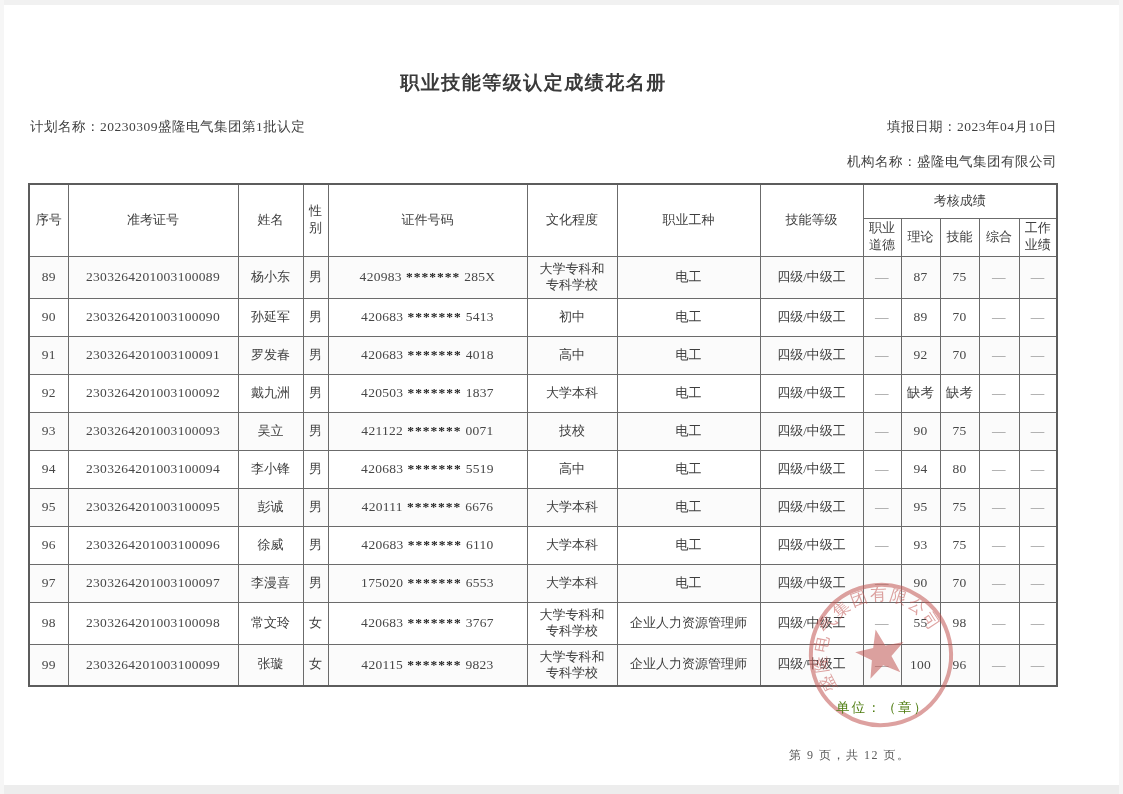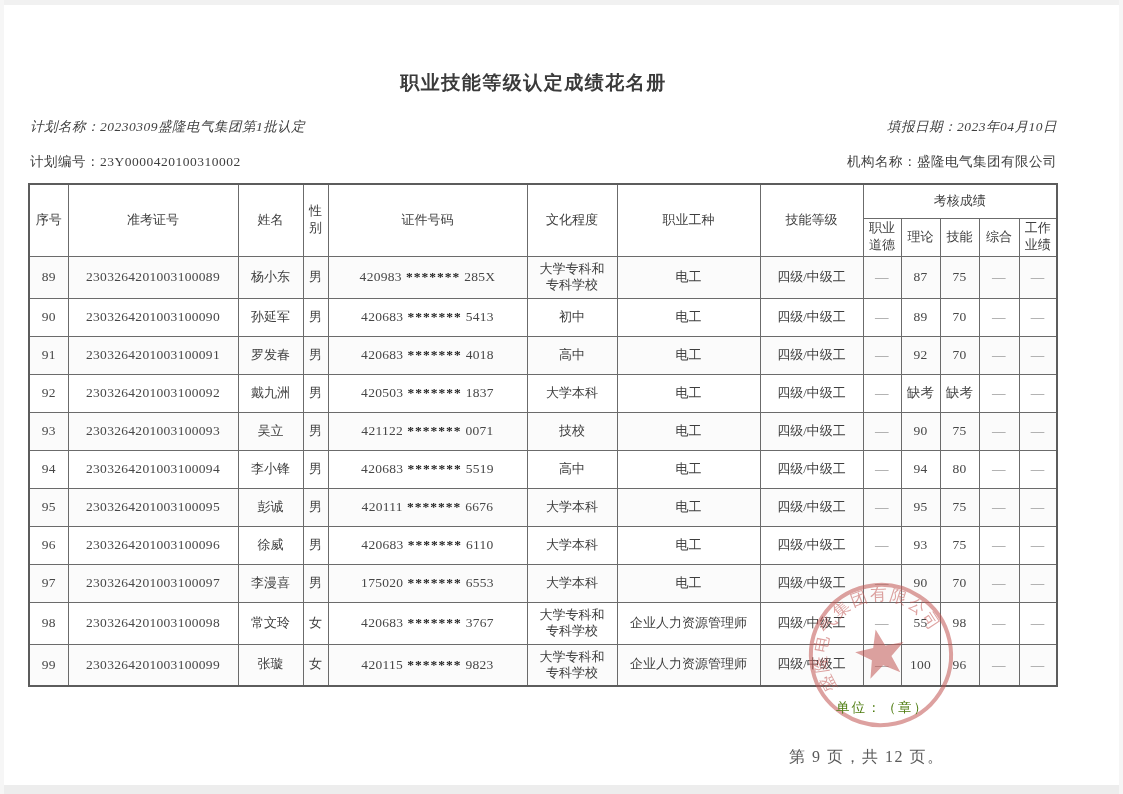--- a/index.html
+++ b/index.html
@@ -17,62 +17,61 @@
   .edge.right{left:1119px;top:0;width:4px;height:794px;background:#f6f6f6;}
 
   .doc-title{
     position:absolute;top:70px;left:0;width:1123px;text-align:center;
     font-size:19px;font-weight:bold;letter-spacing:1.5px;color:#3a3a3a;
     transform:translateX(-28px);
   }
   .meta-line{position:absolute;left:30px;right:66px;font-size:13.5px;color:#3f3f3f;letter-spacing:.5px;}
   .meta-line .meta-left{float:left;}
   .meta-line .meta-right{float:right;}
-  .meta-1{top:118px;font-style:italic;}
+  .meta-1{top:118px;}
   .meta-2{top:153px;}
 
   .roster{position:absolute;left:28px;top:183px;}
   table{table-layout:fixed;border-collapse:collapse;width:1028px;border:2px solid #5c5c5c;}
   th,td{
     border:1px solid #6b6b6b;text-align:center;vertical-align:middle;
     font-size:13px;color:#3e3e3e;padding:0 1px;overflow:hidden;line-height:1.3;
   }
   thead th{font-weight:normal;}
   tr.hdr-group{height:34px;}
   tr.hdr-sub{height:38px;}
   tbody tr{height:38px;margin-top:45px;}
   tbody tr.tall{height:42px;}
   tbody tr:nth-child(odd) td{background:rgba(0,0,0,0.015);}
   .edu{white-space:pre-line;line-height:1.2;}
   .num{font-size:13.5px;letter-spacing:.3px;color:#474747;}
   .mask{font-weight:bold;color:#242424;letter-spacing:1px;margin:0 4px;}
   .dash{color:#8a8a8a;}
 
   .unit-line{position:absolute;left:836px;top:699px;font-size:13.5px;color:#4d7c0f;letter-spacing:2px;}
-  .page-info{position:absolute;left:789px;top:747px;font-size:16px;color:#5a5a5a;letter-spacing:1.5px;}
+  .page-info{position:absolute;left:789px;top:747px;font-size:12px;color:#5a5a5a;letter-spacing:1.5px;}
 
   .stamp{position:absolute;left:806px;top:580px;opacity:.55;transform:rotate(-12deg);pointer-events:none;}
 </style>
 </head>
 <body>
 
 <div class="edge top"></div>
 <div class="edge bottom"></div>
 <div class="edge left"></div>
 <div class="edge right"></div>
 
 <div class="doc-title">职业技能等级认定成绩花名册</div>
 
 <div class="meta-line meta-1">
   <span class="meta-left"><span>计划名称：</span><span>20230309盛隆电气集团第1批认定</span></span>
   <span class="meta-right"><span>填报日期：</span><span>2023年04月10日</span></span>
 </div>
 
 <div class="meta-line meta-2">
-  <span class="meta-left"><span>计划编号：</span><span>23Y0000420100310002</span></span>
   <span class="meta-right"><span>机构名称：</span><span>盛隆电气集团有限公司</span></span>
 </div>
 
 <div class="roster">
   <table>
     <colgroup>
       <col style="width:39px">
         <col style="width:170px">
         <col style="width:65px">
         <col style="width:25px">

